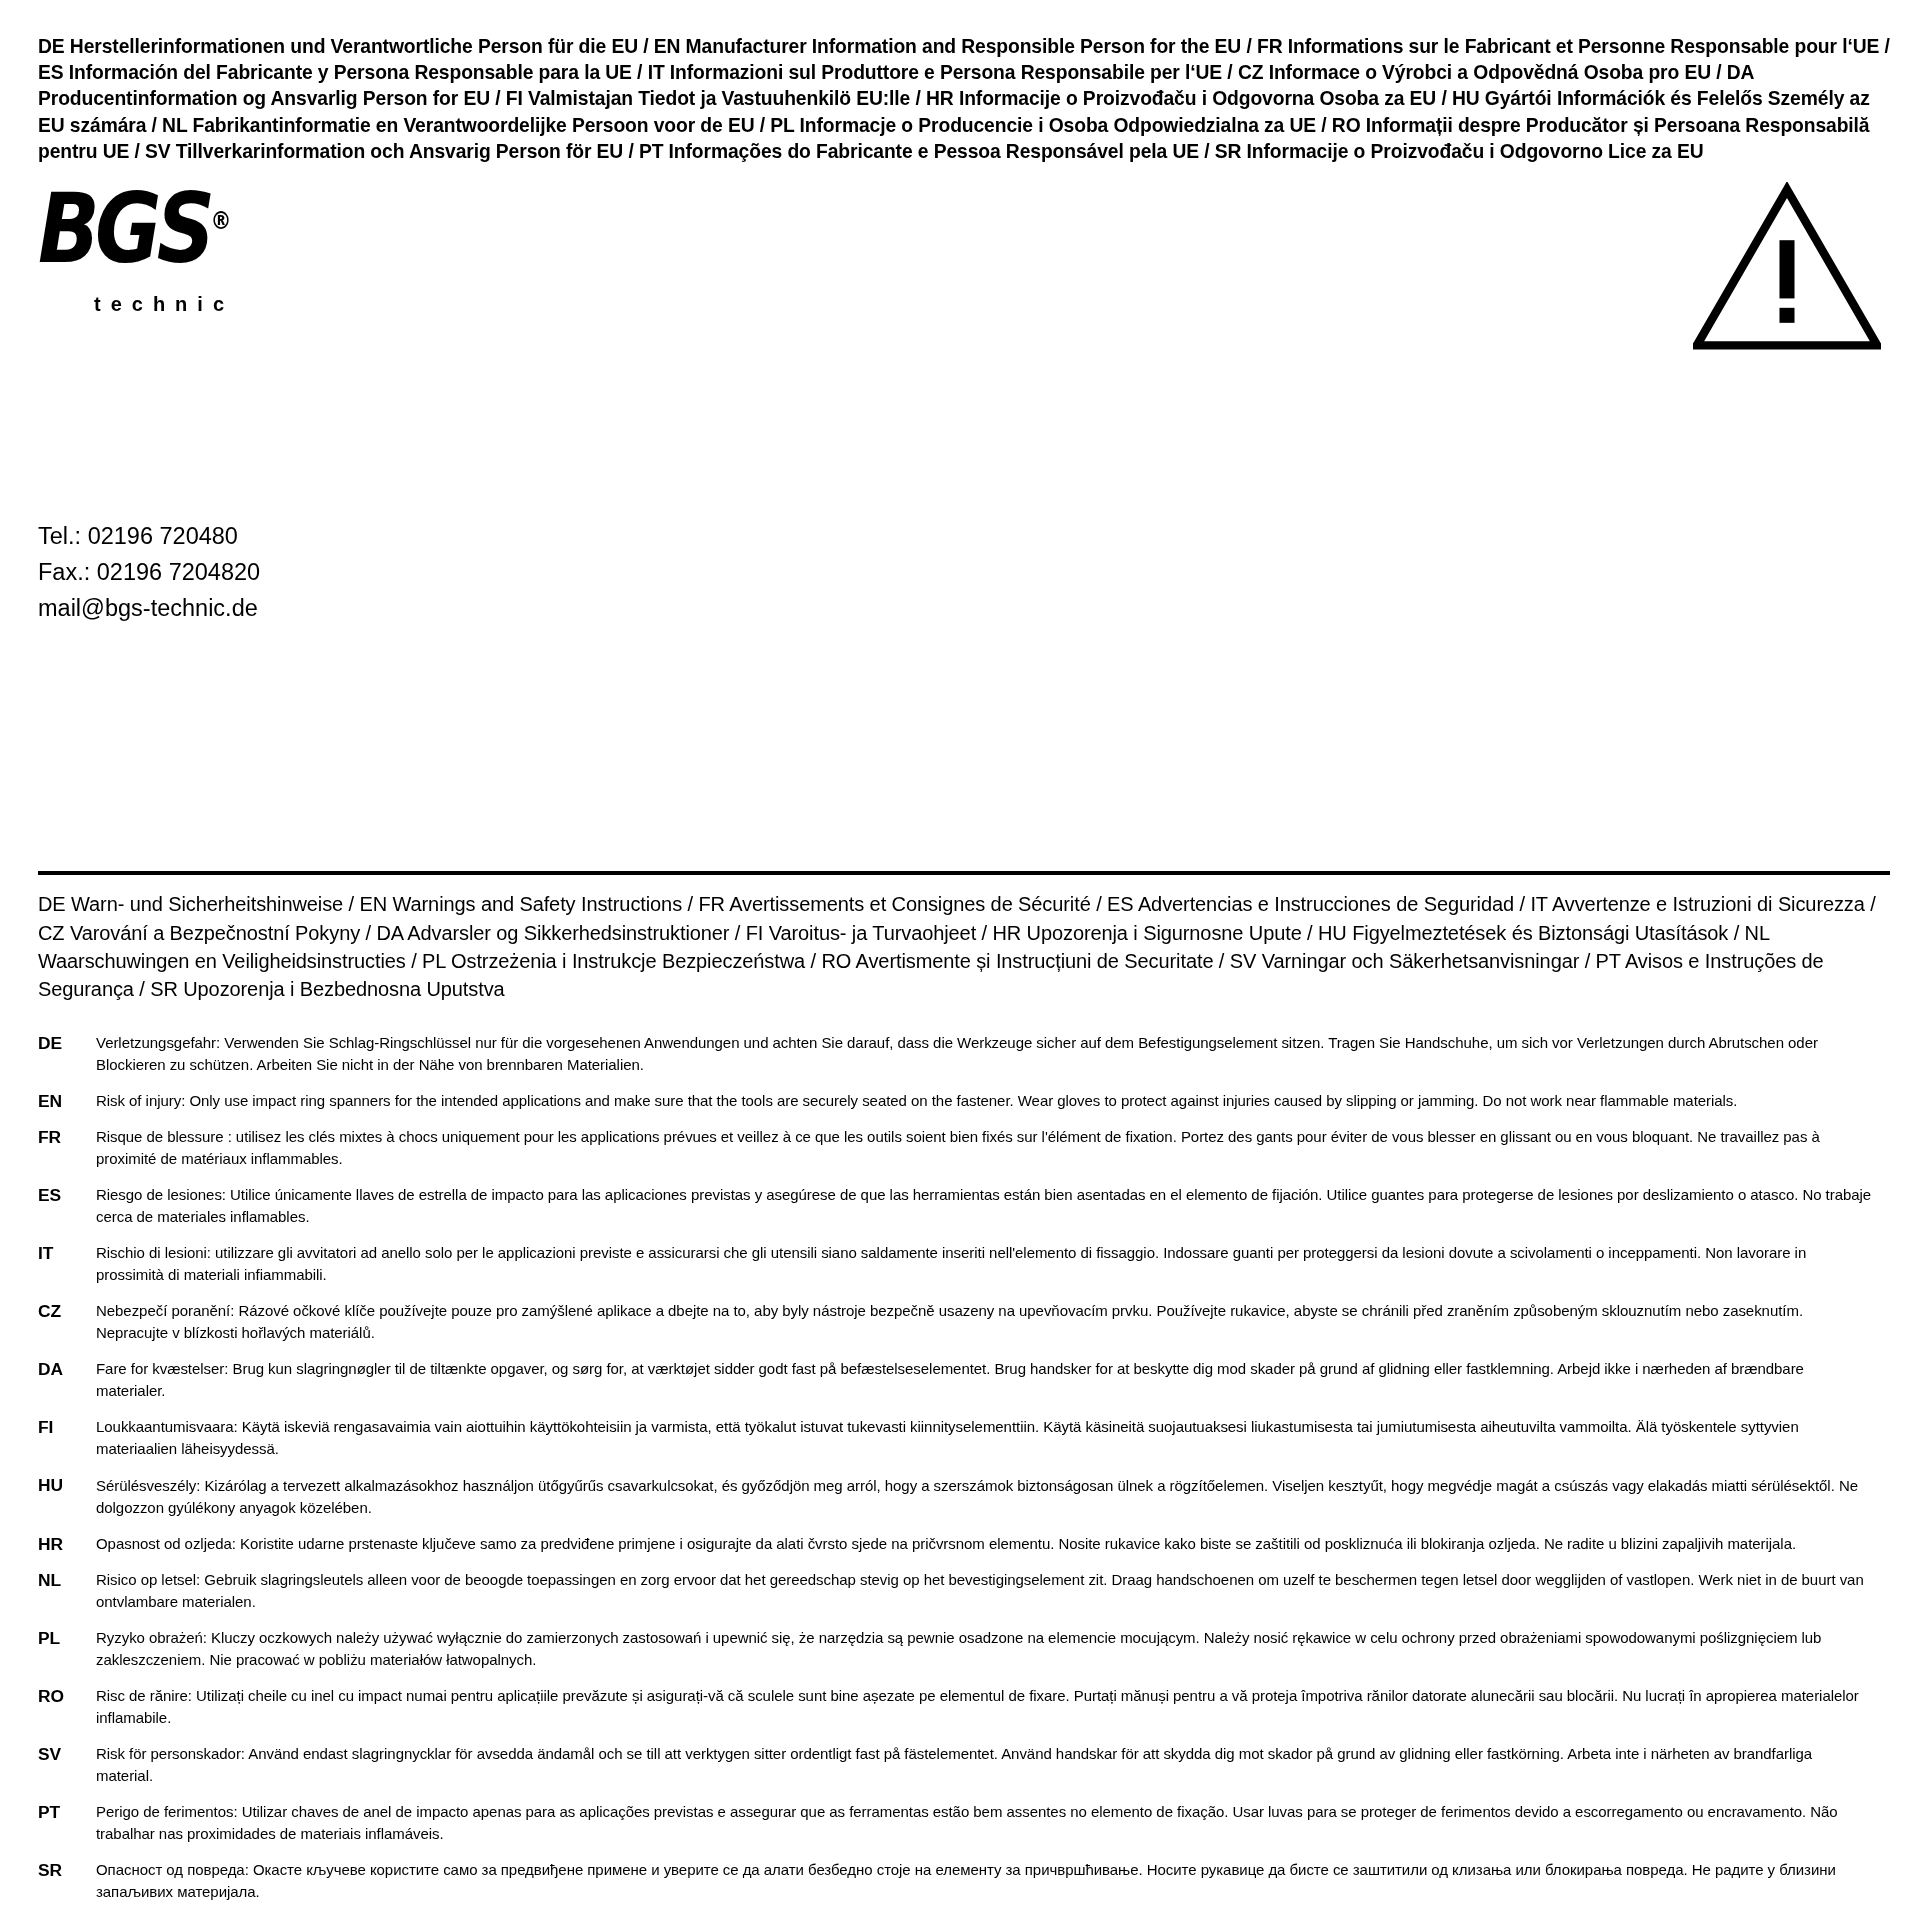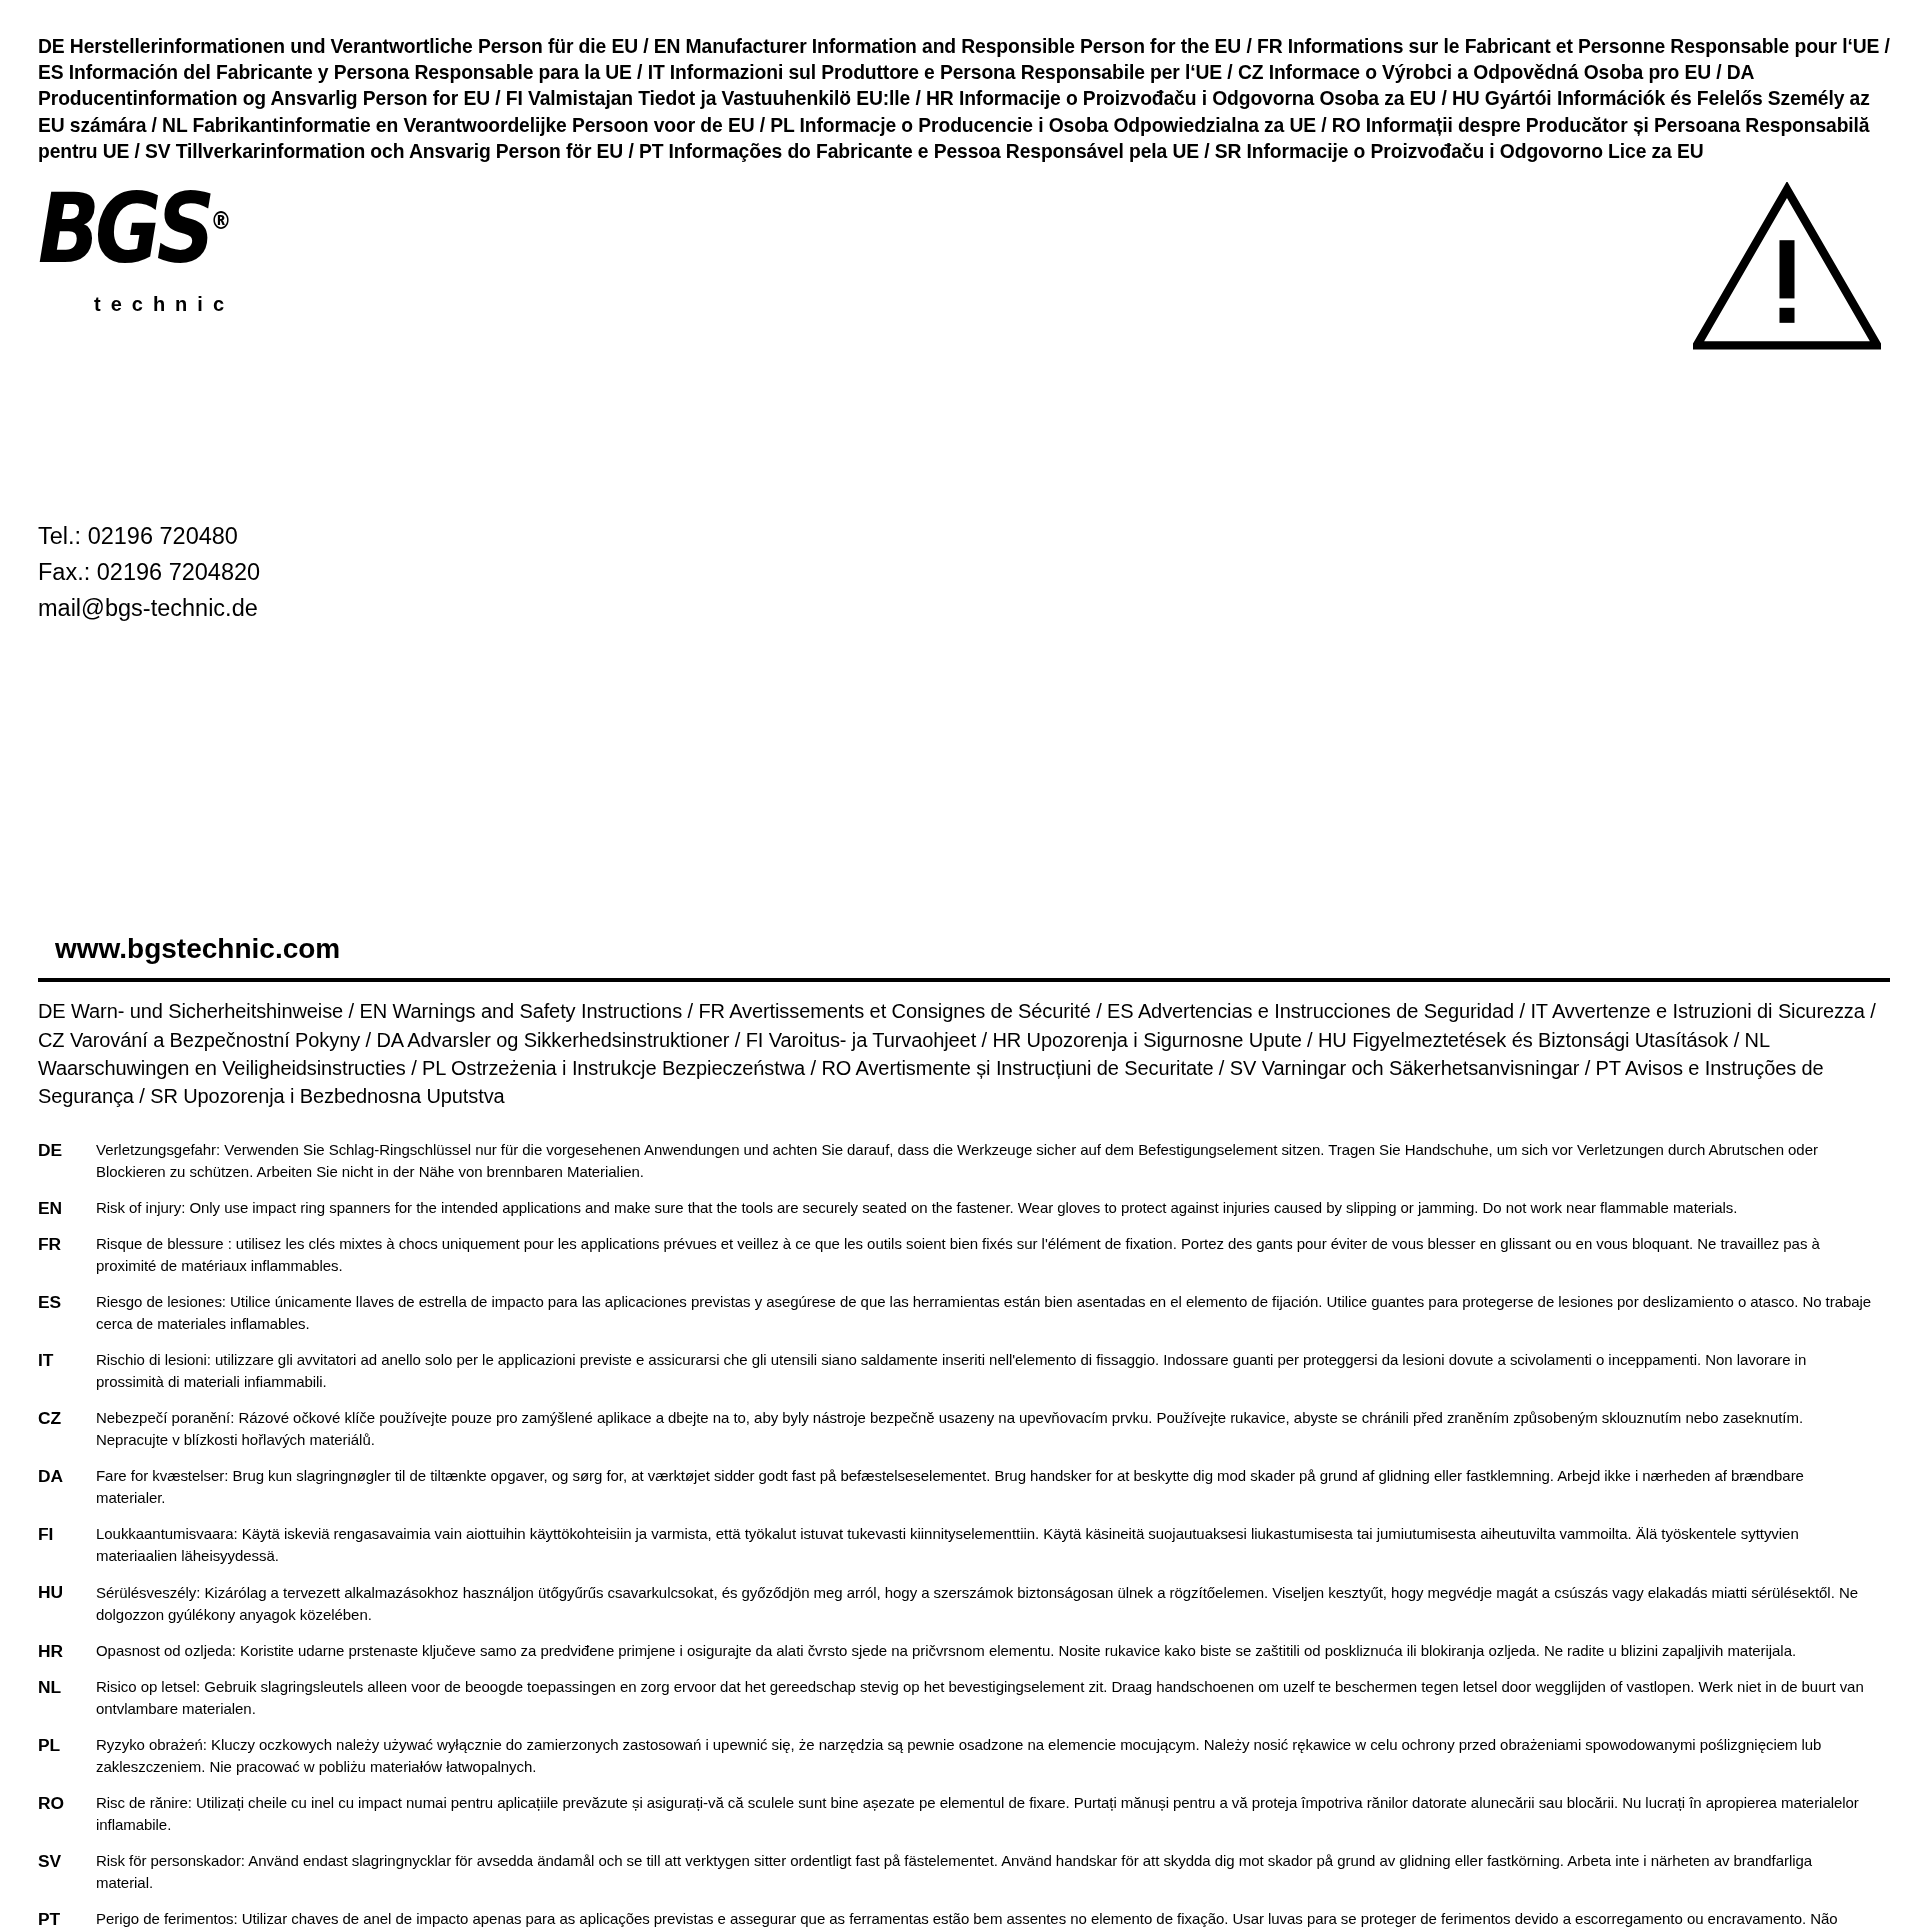--- a/index.html
+++ b/index.html
@@ -146,21 +146,20 @@
       <div class="logo-sub">technic</div>
     </div>
 
 
     <div class="contact">
       <div>Tel.: 02196 720480</div>
       <div>Fax.: 02196 7204820</div>
       <div>mail@bgs-technic.de</div>
     </div>
 
-    <div class="web">www.bgstechnic.com</div>
 
     <svg class="warn-tri" viewBox="0 0 200 180">
       <polygon points="100,8 196,174 4,174" fill="none" stroke="#000" stroke-width="9"></polygon>
       <rect x="92" y="62" width="16" height="62" fill="#000"></rect>
       <rect x="92" y="134" width="16" height="16" fill="#000"></rect>
     </svg>
   </div>
 
   <div class="section-heading">DE Warn- und Sicherheitshinweise  /  EN Warnings and Safety Instructions  /  FR Avertissements et Consignes de Sécurité  /  ES Advertencias e Instrucciones de Seguridad  /  IT Avvertenze e Istruzioni di Sicurezza  /  CZ Varování a Bezpečnostní Pokyny  /  DA Advarsler og Sikkerhedsinstruktioner  /  FI Varoitus- ja Turvaohjeet  /  HR Upozorenja i Sigurnosne Upute  /  HU Figyelmeztetések és Biztonsági Utasítások  /  NL Waarschuwingen en Veiligheidsinstructies  /  PL Ostrzeżenia i Instrukcje Bezpieczeństwa  /  RO Avertismente și Instrucțiuni de Securitate  /  SV Varningar och Säkerhetsanvisningar  /  PT Avisos e Instruções de Segurança  /  SR Upozorenja i Bezbednosna Uputstva</div>
 

